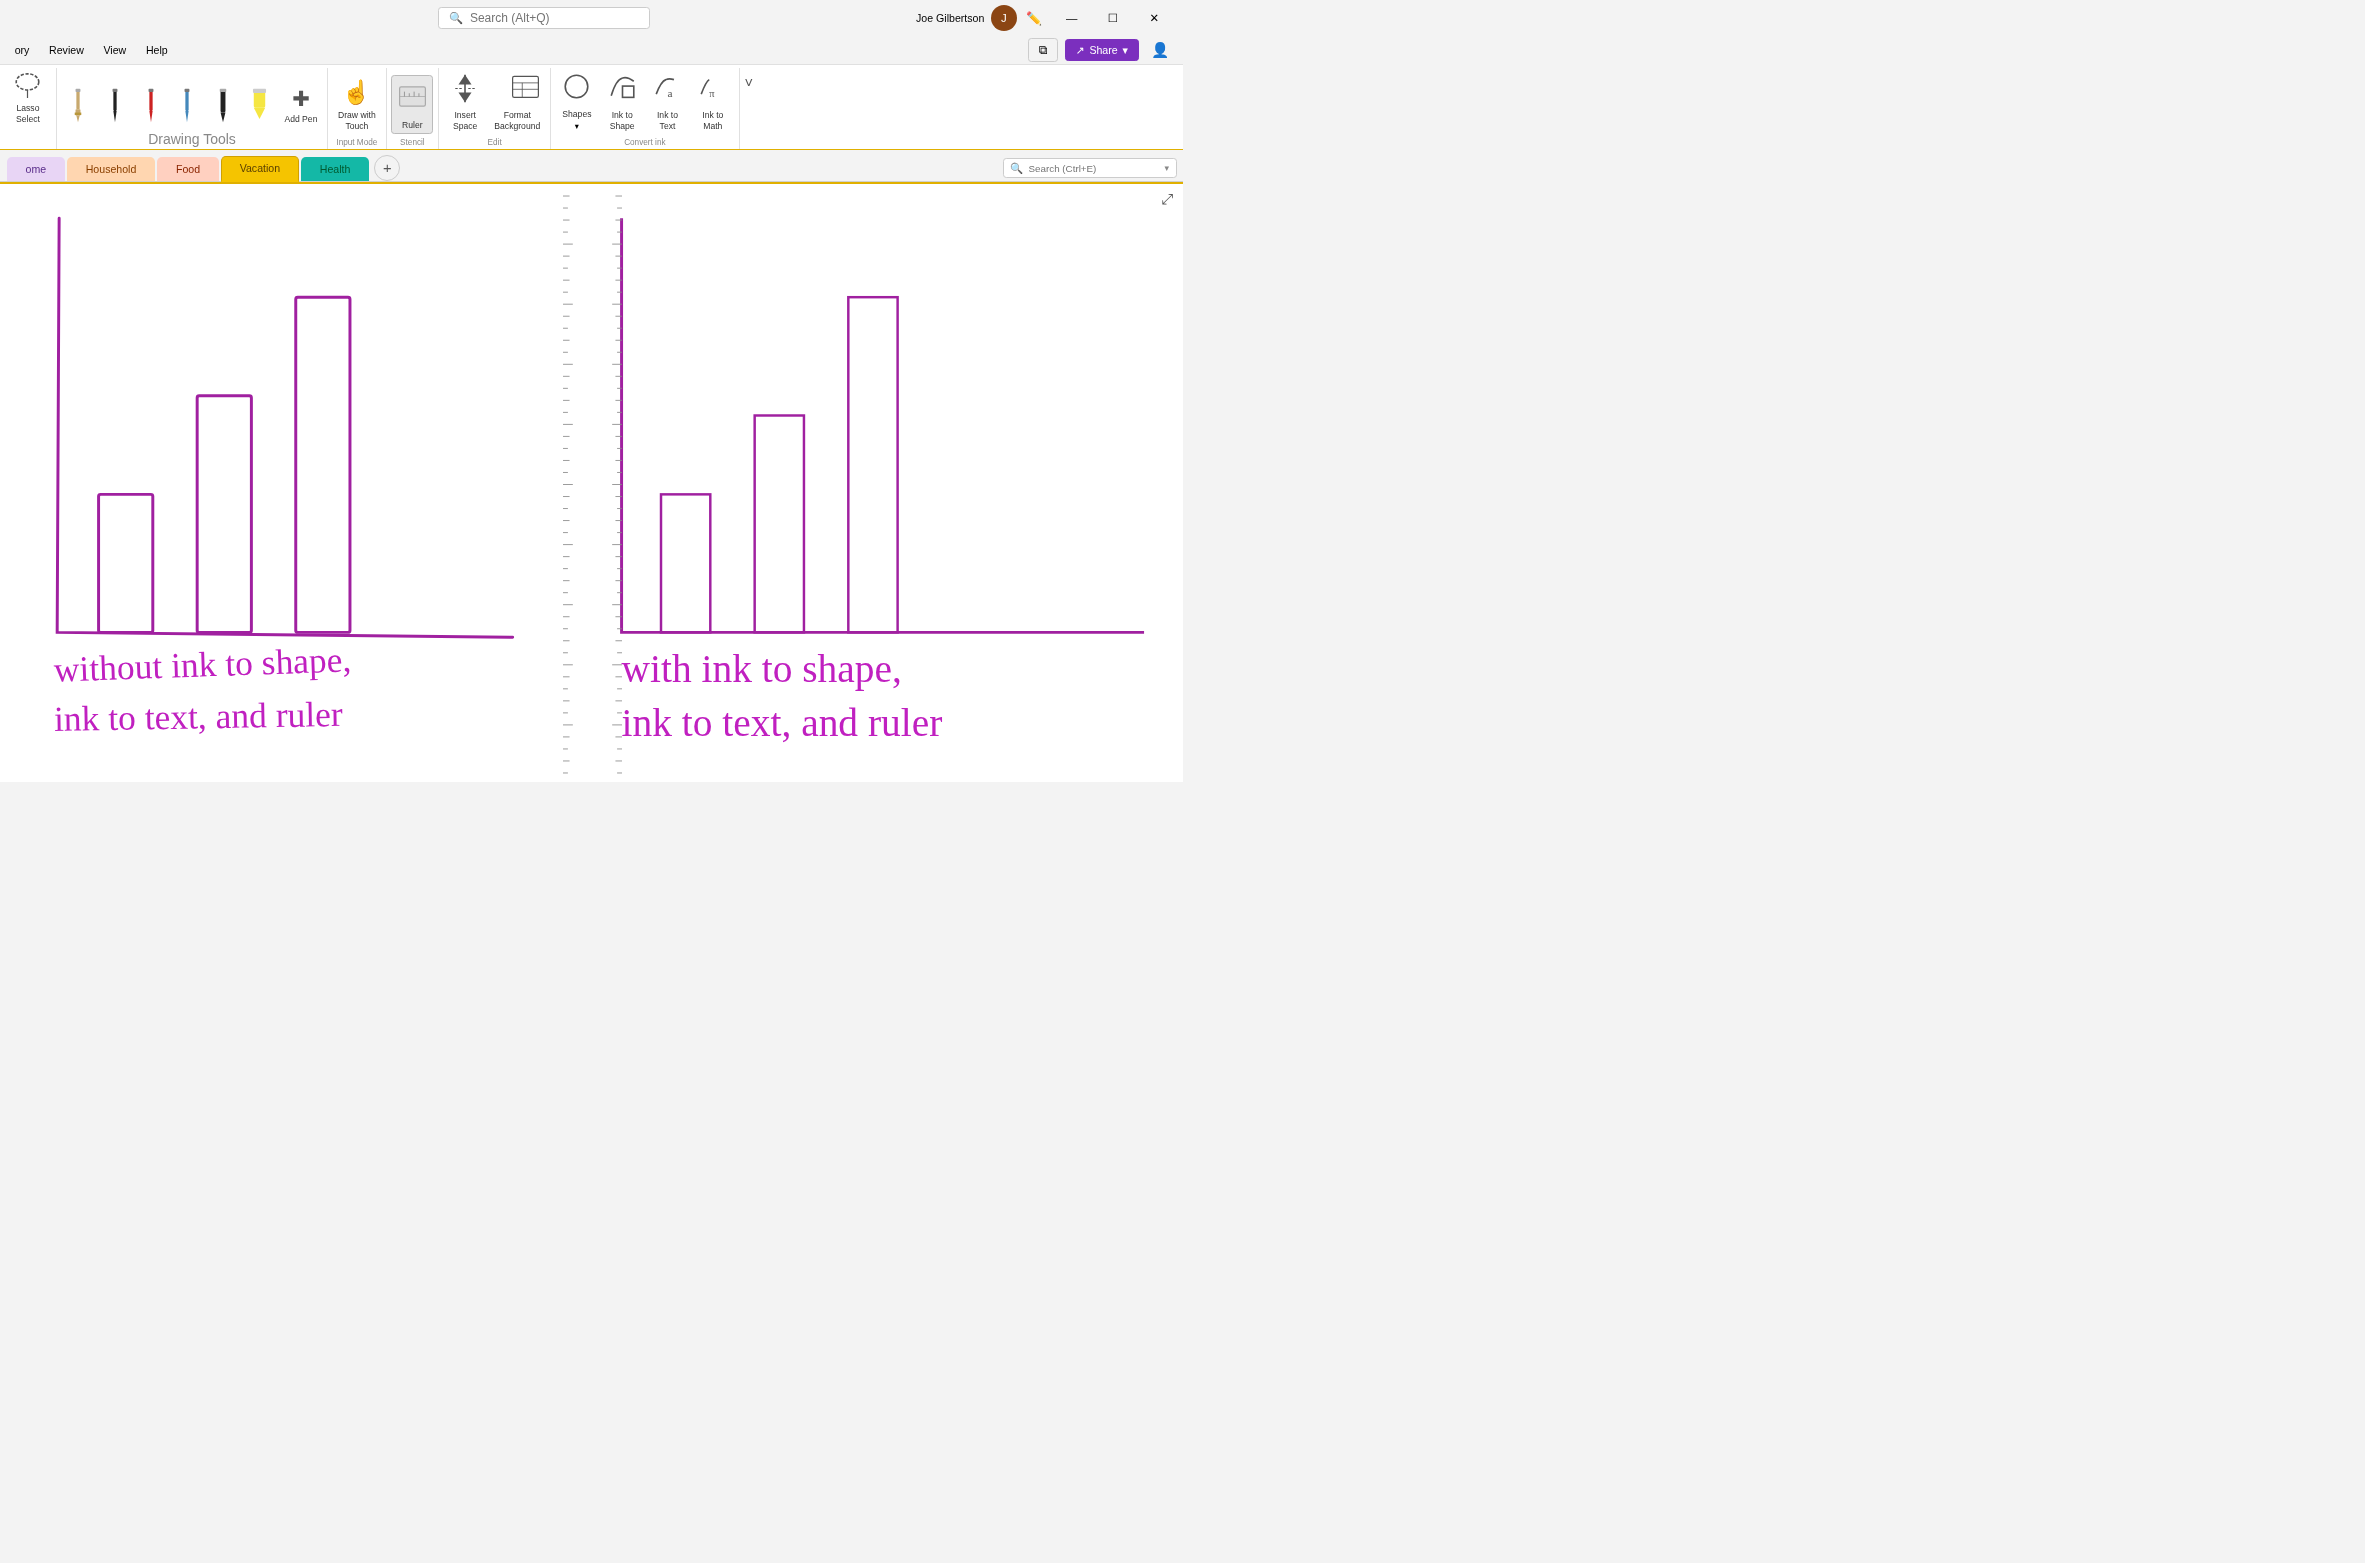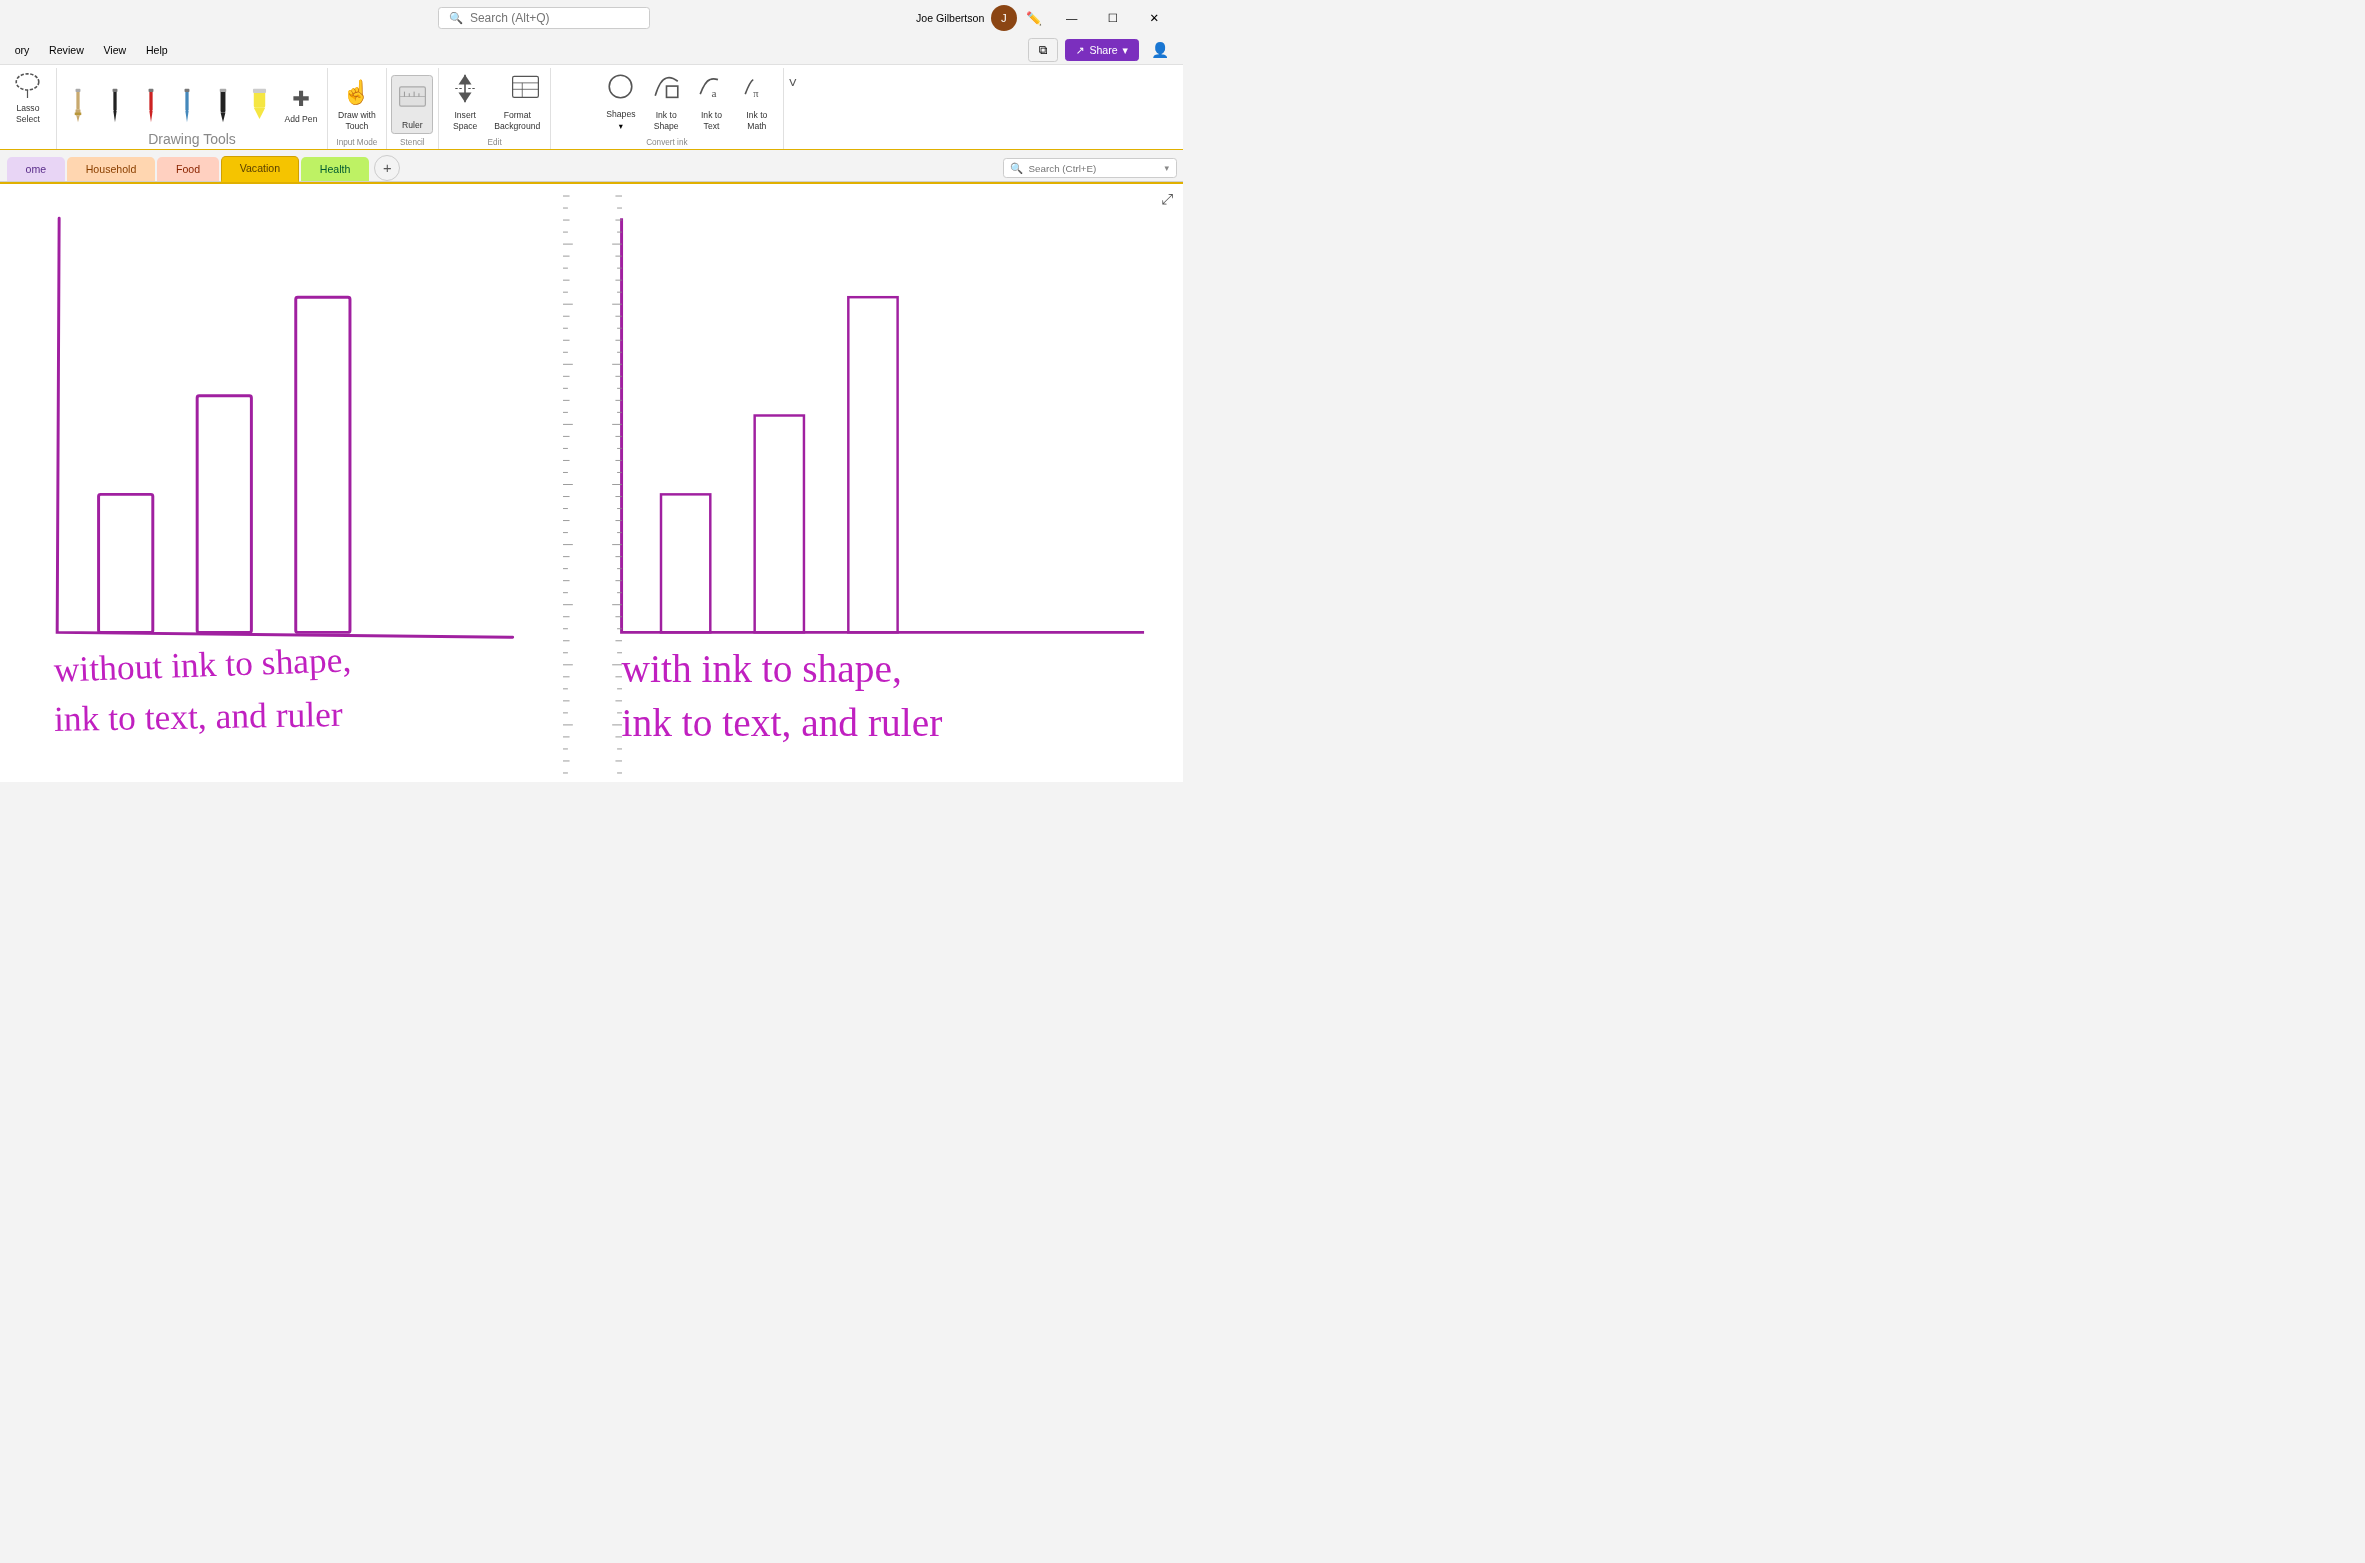--- a/index.html
+++ b/index.html
@@ -54,21 +54,21 @@
     }
     .tab {
       padding: 5.7px 18px; border-radius: 4.9px 4.9px 0 0; font-size: 10.6px; font-weight: 500;
       cursor: pointer; border: 0.8px solid transparent; border-bottom: none;
       position: relative; top: 0.8px;
     }
     .tab.home { background: #e8d5f5; color: #5a2d8a; }
     .tab.household { background: #ffd6b0; color: #8b4000; }
     .tab.food { background: #ffd0c0; color: #8b2500; }
     .tab.vacation { background: #f5c400; color: #5a4000; border: 0.8px solid #d0a000; border-bottom: 2.4px solid #f5c400; z-index: 2; }
-    .tab.health { background: #bef264; color: #005a30; }
+    .tab.health { background: #14b8a6; color: #005a30; }
     .tab-add { background: transparent; border: 0.8px solid #ccc; width: 26px; height: 26px; border-radius: 50%; display: flex; align-items: center; justify-content: center; cursor: pointer; font-size: 14.7px; color: #555; margin-left: 3.3px; }
     .tabs-search { margin-left: auto; display: flex; align-items: center; background: white; border: 0.8px solid #ccc; border-radius: 3.3px; padding: 2.4px 6.5px; gap: 4.9px; }
     .tabs-search input { border: none; outline: none; font-size: 9.8px; color: #666; width: 131px; background: transparent; }
 
     
     .expand-icon { position: absolute; top: 6.5px; right: 9.8px; font-size: 14.7px; color: #555; cursor: pointer; }
   </style>
 </head>
 <body>
 
@@ -251,21 +251,21 @@
         <span class="ribbon-label" style="white-space:pre-line;">Format
 Background</span>
       </div>
     </div>
     <div class="ribbon-section-label" style="font-size:8.2px;color:#888;text-align:center;padding-bottom:1.6px;">Edit</div>
   </div>
 
   <div style="display:flex; flex-direction:column; align-items:center; border-right:0.8px solid #e0e0e0; padding: 0 4.9px 0 4.9px;">
     <div style="display:flex;align-items:flex-end;flex:1;gap:3.3px;">
 
-      <div class="ribbon-item" style="min-width:42px;margin-left:44px;">
+      <div class="ribbon-item" style="min-width:42px;">
         <div style="margin-bottom:1.6px;">
           <svg width="29" height="31" viewBox="0 0 36 38">
             <circle cx="18" cy="19" r="14" fill="none" stroke="#555" stroke-width="2"></circle>
           </svg>
         </div>
         <span class="ribbon-label">Shapes</span>
         <span style="font-size:8.2px;">▾</span>
       </div>
 
       <div class="ribbon-item" style="min-width:42px;">

